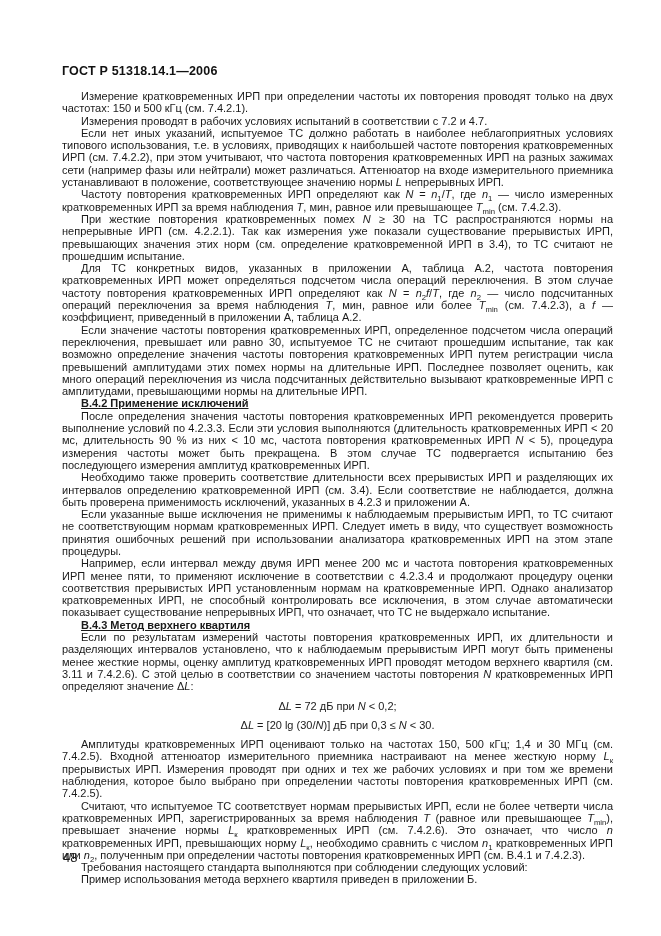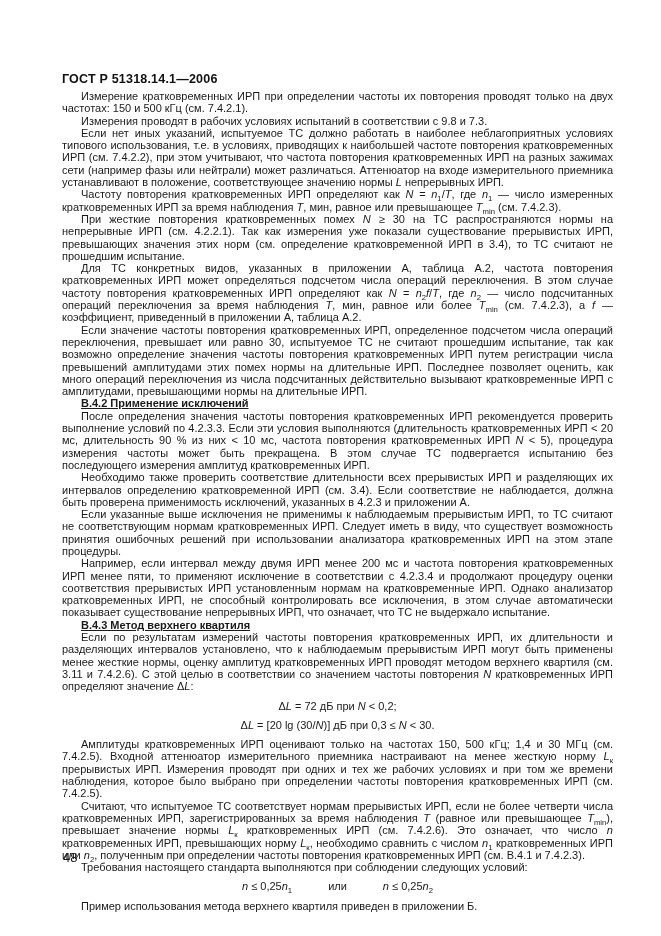--- a/index.html
+++ b/index.html
@@ -5,21 +5,21 @@
   html,body { margin:0; padding:0; background:#ffffff; }
   .page {
     position:relative;
     width:661px; height:936px;
     background:#ffffff;
     font-family:"Liberation Sans", sans-serif;
     color:#1a1a1a;
     overflow:hidden;
   }
   .doc-header {
-    position:absolute; top:72px; left:62px;
+    position:absolute; top:64px; left:62px;
     font-size:12.5px; font-weight:700; letter-spacing:0.2px;
     color:#111;
   }
   .doc-body {
     position:absolute; top:90px; left:62px; width:551px;
     font-size:11px; line-height:12.3px;
   }
   .block-p {
     margin:0;
     text-align:justify;
@@ -45,35 +45,34 @@
     font-size:13px; color:#1a1a1a;
   }
 </style>
 </head>
 <body>
 
 <div class="page">
   <div class="doc-header">ГОСТ Р 51318.14.1—2006</div>
   <div class="doc-body">
       <div class="block-p"><span>Измерение кратковременных ИРП при определении частоты их повторения проводят только на двух частотах: 150 и 500 кГц (см. 7.4.2.1).</span></div>
-      <div class="block-p"><span>Измерения проводят в рабочих условиях испытаний в соответствии с 9.8 и 7.3.</span></div>
+      <div class="block-p"><span>Измерения проводят в рабочих условиях испытаний в соответствии с 7.2 и 4.7.</span></div>
       <div class="block-p"><span>Если нет иных указаний, испытуемое ТС должно работать в наиболее неблагоприятных условиях типового использования, т.е. в условиях, приводящих к наибольшей частоте повторения кратковременных ИРП (см. 7.4.2.2), при этом учитывают, что частота повторения кратковременных ИРП на разных зажимах сети (например фазы или нейтрали) может различаться. Аттенюатор на входе измерительного приемника устанавливают в положение, соответствующее значению нормы </span><i>L</i><span> непрерывных ИРП.</span></div>
       <div class="block-p"><span>Частоту повторения кратковременных ИРП определяют как </span><i>N</i><span> = </span><i>n</i><sub>1</sub><span>/</span><i>T</i><span>, где </span><i>n</i><sub>1</sub><span> — число измеренных кратковременных ИРП за время наблюдения </span><i>T</i><span>, мин, равное или превышающее </span><i>T</i><sub>min</sub><span> (см. 7.4.2.3).</span></div>
       <div class="block-p"><span>При жесткие повторения кратковременных помех </span><i>N</i><span> ≥ 30 на ТС распространяются нормы на непрерывные ИРП (см. 4.2.2.1). Так как измерения уже показали существование прерывистых ИРП, превышающих значения этих норм (см. определение кратковременной ИРП в 3.4), то ТС считают не прошедшим испытание.</span></div>
       <div class="block-p"><span>Для ТС конкретных видов, указанных в приложении А, таблица А.2, частота повторения кратковременных ИРП может определяться подсчетом числа операций переключения. В этом случае частоту повторения кратковременных ИРП определяют как </span><i>N</i><span> = </span><i>n</i><sub>2</sub><i>f</i><span>/</span><i>T</i><span>, где </span><i>n</i><sub>2</sub><span> — число подсчитанных операций переключения за время наблюдения </span><i>T</i><span>, мин, равное или более </span><i>T</i><sub>min</sub><span> (см. 7.4.2.3), а </span><i>f</i><span> — коэффициент, приведенный в приложении А, таблица А.2.</span></div>
       <div class="block-p"><span>Если значение частоты повторения кратковременных ИРП, определенное подсчетом числа операций переключения, превышает или равно 30, испытуемое ТС не считают прошедшим испытание, так как возможно определение значения частоты повторения кратковременных ИРП путем регистрации числа превышений амплитудами этих помех нормы на длительные ИРП. Последнее позволяет оценить, как много операций переключения из числа подсчитанных действительно вызывают кратковременные ИРП с амплитудами, превышающими нормы на длительные ИРП.</span></div>
       <div class="block-h"><span>В.4.2 Применение исключений</span></div>
       <div class="block-p"><span>После определения значения частоты повторения кратковременных ИРП рекомендуется проверить выполнение условий по 4.2.3.3. Если эти условия выполняются (длительность кратковременных ИРП &lt; 20 мс, длительность 90 % из них &lt; 10 мс, частота повторения кратковременных ИРП </span><i>N</i><span> &lt; 5), процедура измерения частоты может быть прекращена. В этом случае ТС подвергается испытанию без последующего измерения амплитуд кратковременных ИРП.</span></div>
       <div class="block-p"><span>Необходимо также проверить соответствие длительности всех прерывистых ИРП и разделяющих их интервалов определению кратковременной ИРП (см. 3.4). Если соответствие не наблюдается, должна быть проверена применимость исключений, указанных в 4.2.3 и приложении А.</span></div>
       <div class="block-p"><span>Если указанные выше исключения не применимы к наблюдаемым прерывистым ИРП, то ТС считают не соответствующим нормам кратковременных ИРП. Следует иметь в виду, что существует возможность принятия ошибочных решений при использовании анализатора кратковременных ИРП на этом этапе процедуры.</span></div>
       <div class="block-p"><span>Например, если интервал между двумя ИРП менее 200 мс и частота повторения кратковременных ИРП менее пяти, то применяют исключение в соответствии с 4.2.3.4 и продолжают процедуру оценки соответствия прерывистых ИРП установленным нормам на кратковременные ИРП. Однако анализатор кратковременных ИРП, не способный контролировать все исключения, в этом случае автоматически показывает существование непрерывных ИРП, что означает, что ТС не выдержало испытание.</span></div>
       <div class="block-h"><span>В.4.3 Метод верхнего квартиля</span></div>
       <div class="block-p"><span>Если по результатам измерений частоты повторения кратковременных ИРП, их длительности и разделяющих интервалов установлено, что к наблюдаемым прерывистым ИРП могут быть применены менее жесткие нормы, оценку амплитуд кратковременных ИРП проводят методом верхнего квартиля (см. 3.11 и 7.4.2.6). С этой целью в соответствии со значением частоты повторения </span><i>N</i><span> кратковременных ИРП определяют значение Δ</span><i>L</i><span>:</span></div>
       <div class="block-f"><span>Δ</span><i>L</i><span> = 72 дБ при </span><i>N</i><span> &lt; 0,2;</span></div>
       <div class="block-f"><span>Δ</span><i>L</i><span> = [20 lg (30/</span><i>N</i><span>)] дБ при 0,3 ≤ </span><i>N</i><span> &lt; 30.</span></div>
       <div class="block-p"><span>Амплитуды кратковременных ИРП оценивают только на частотах 150, 500 кГц; 1,4 и 30 МГц (см. 7.4.2.5). Входной аттенюатор измерительного приемника настраивают на менее жесткую норму </span><i>L</i><sub>к</sub><span> прерывистых ИРП. Измерения проводят при одних и тех же рабочих условиях и при том же времени наблюдения, которое было выбрано при определении частоты повторения кратковременных ИРП (см. 7.4.2.5).</span></div>
       <div class="block-p"><span>Считают, что испытуемое ТС соответствует нормам прерывистых ИРП, если не более четверти числа кратковременных ИРП, зарегистрированных за время наблюдения </span><i>T</i><span> (равное или превышающее </span><i>T</i><sub>min</sub><span>), превышает значение нормы </span><i>L</i><sub>к</sub><span> кратковременных ИРП (см. 7.4.2.6). Это означает, что число </span><i>n</i><span> кратковременных ИРП, превышающих норму </span><i>L</i><sub>к</sub><span>, необходимо сравнить с числом </span><i>n</i><sub>1</sub><span> кратковременных ИРП или </span><i>n</i><sub>2</sub><span>, полученным при определении частоты повторения кратковременных ИРП (см. В.4.1 и 7.4.2.3).</span></div>
       <div class="block-p"><span>Требования настоящего стандарта выполняются при соблюдении следующих условий:</span></div>
-      <div class="block-f"><i>n</i><span> ≤ 0,25</span><i>n</i><sub>1</sub><span class="gap">или</span><i>n</i><span> ≤ 0,25</span><i>n</i><sub>2</sub></div>
       <div class="block-p"><span>Пример использования метода верхнего квартиля приведен в приложении Б.</span></div>
     </div>
   <div class="page-number">48</div>
 </div>
 
 </body></html>

